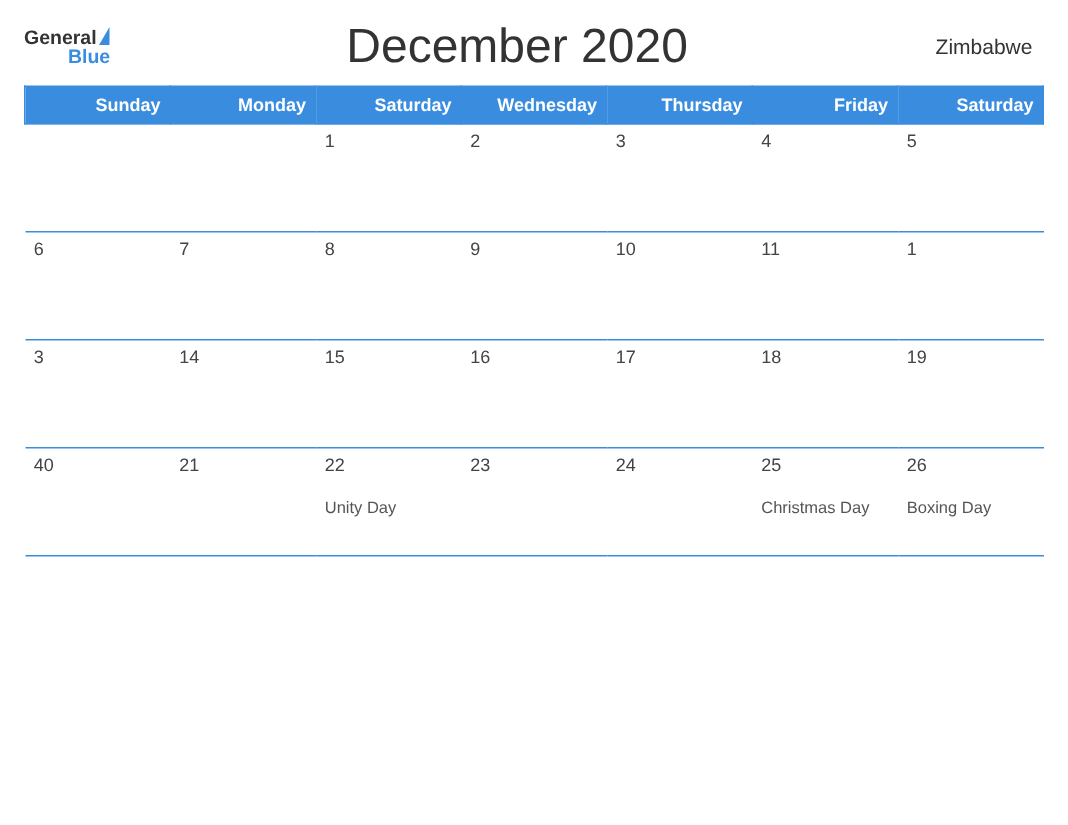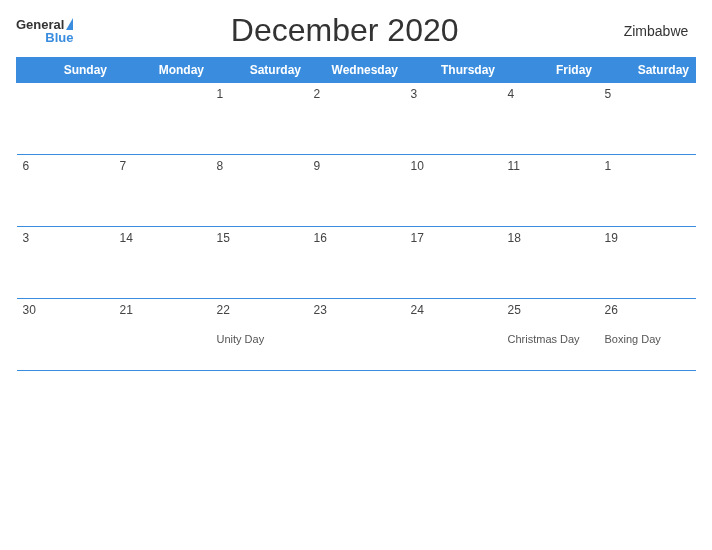--- a/index.html
+++ b/index.html
@@ -196,21 +196,21 @@
           </td>
           <td>
             <span class="day-number">18</span>
           </td>
           <td>
             <span class="day-number">19</span>
           </td>
         </tr>
         <tr>
           <td>
-            <span class="day-number">30</span>
+            <span class="day-number">40</span>
           </td>
           <td>
             <span class="day-number">21</span>
           </td>
           <td>
             <span class="day-number">22</span>
             <span class="holiday-name">Unity Day</span>
           </td>
           <td>
             <span class="day-number">23</span>

